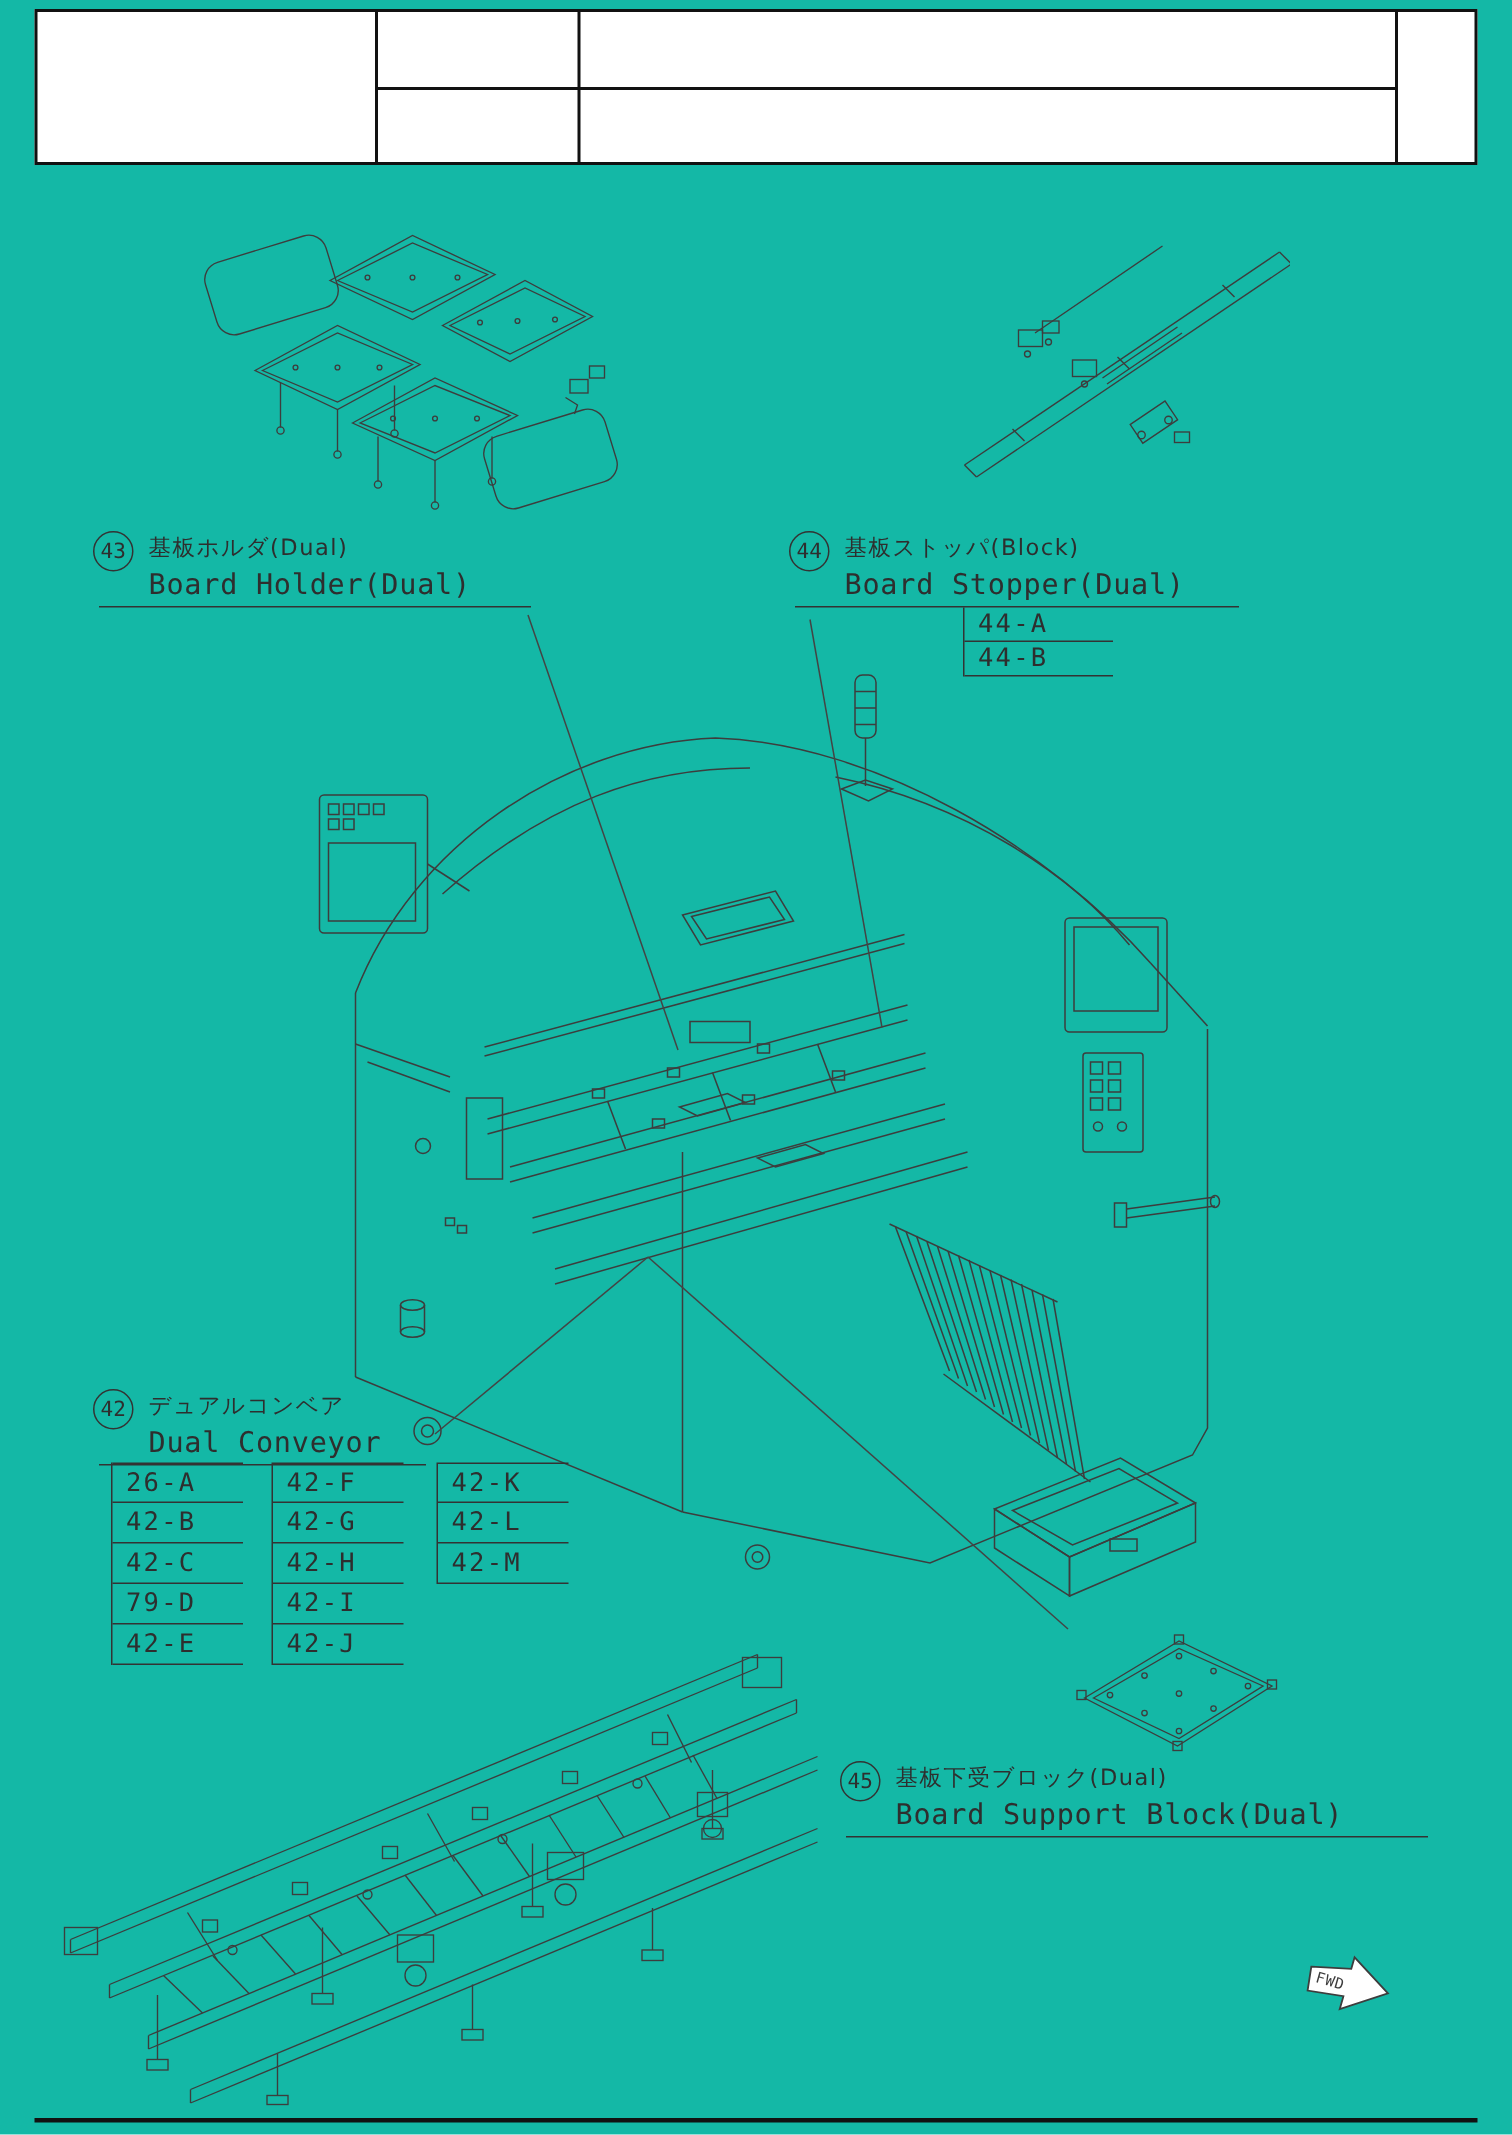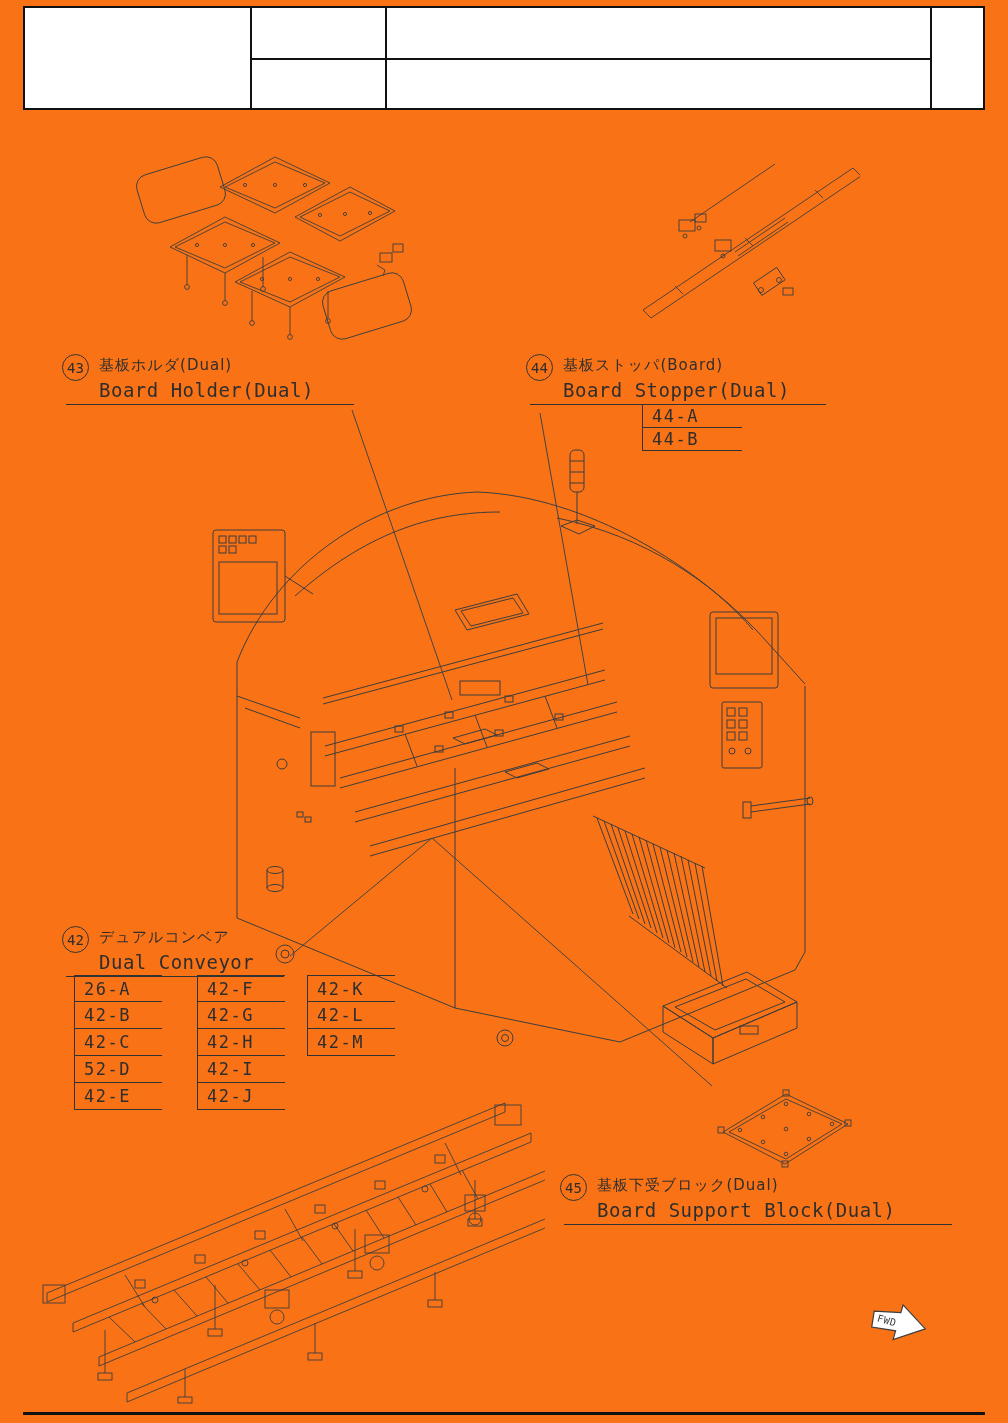--- a/index.html
+++ b/index.html
@@ -1,18 +1,18 @@
 <!DOCTYPE html>
 <html><head>
 <meta charset="utf-8">
 <style>
   * { margin:0; padding:0; box-sizing:border-box; }
   html,body { background:#ffffff; }
   body { width:1008px; height:1423px; font-family:"DejaVu Sans", sans-serif; color:#2e2e2e; }
-  .page { position:relative; width:1008px; height:1423px; background:#f97316; overflow:hidden; }
+  .page { position:relative; width:1008px; height:1423px; background:#14b8a6; overflow:hidden; }
 
   
   .tblock { position:absolute; left:23px; top:6px; width:962px; height:104px; border:2.5px solid #111; background:#fff; }
   .tb-line { position:absolute; background:#111; }
   .tb-cell { position:absolute; font:14px "DejaVu Sans Mono", monospace; color:#222; padding:4px 6px; }
 
   
   .callout { position:absolute; }
   .callout-head { display:flex; align-items:flex-start; }
   .badge { width:27px; height:27px; border:1.6px solid #333; border-radius:50%;
@@ -355,21 +355,21 @@
         <div class="t-en">Board Holder(Dual)</div>
       </div>
     </div>
     <div class="rule" style="width:288px;"></div>
   </div>
 
   <div class="callout" style="left:526px; top:356px;">
     <div class="callout-head">
       <div class="badge">44</div>
       <div class="titles">
-        <div class="t-ja">基板ストッパ(Board)</div>
+        <div class="t-ja">基板ストッパ(Block)</div>
         <div class="t-en">Board Stopper(Dual)</div>
       </div>
     </div>
     <div class="rule" style="width:296px;"></div>
     <div class="plist rows23" style="width:100px; margin-left:116px;">
       <div class="prow">44-A</div>
       <div class="prow">44-B</div>
     </div>
   </div>
 
@@ -380,24 +380,24 @@
         <div class="t-ja">デュアルコンベア</div>
         <div class="t-en">Dual Conveyor</div>
       </div>
     </div>
     <div class="rule" style="width:218px;"></div>
     <div class="colwrap">
       <div class="plist topline rows27" style="width:88px; margin-right:19px;">
         <div class="prow">26-A</div>
         <div class="prow">42-B</div>
         <div class="prow">42-C</div>
-        <div class="prow">52-D</div>
+        <div class="prow">79-D</div>
         <div class="prow">42-E</div>
       </div>
-      <div class="plist topline rows27" style="width:88px; margin-right:22px; margin-left:16px;">
+      <div class="plist topline rows27" style="width:88px; margin-right:22px; margin-left:0;">
         <div class="prow">42-F</div>
         <div class="prow">42-G</div>
         <div class="prow">42-H</div>
         <div class="prow">42-I</div>
         <div class="prow">42-J</div>
       </div>
       <div class="plist topline rows27" style="width:88px; margin-left:0;">
         <div class="prow">42-K</div>
         <div class="prow">42-L</div>
         <div class="prow">42-M</div>

